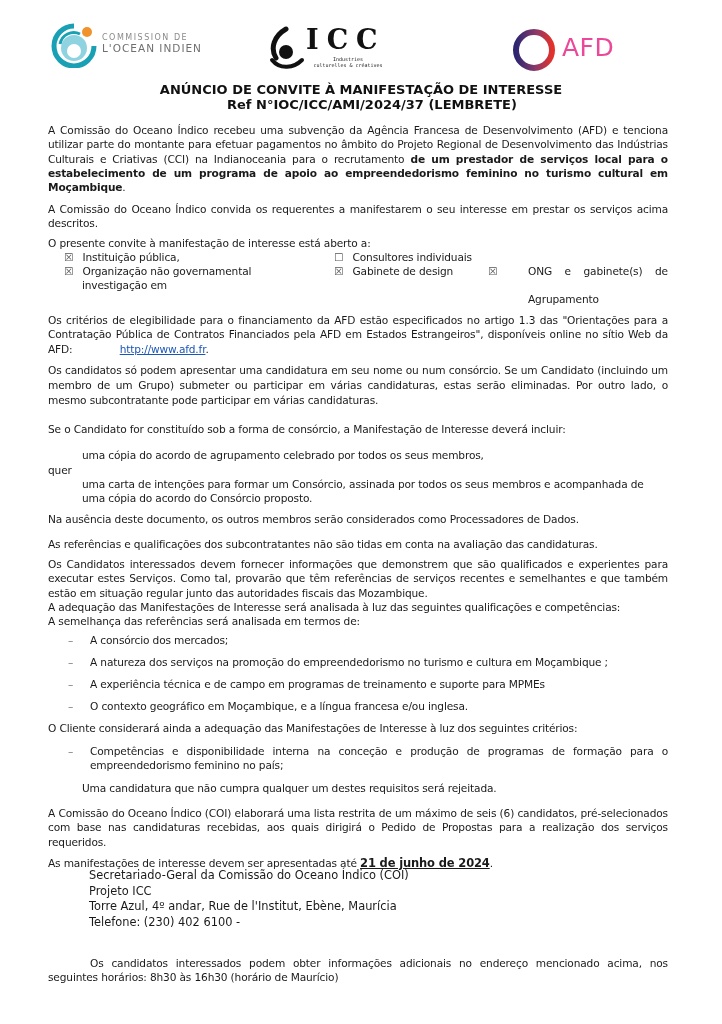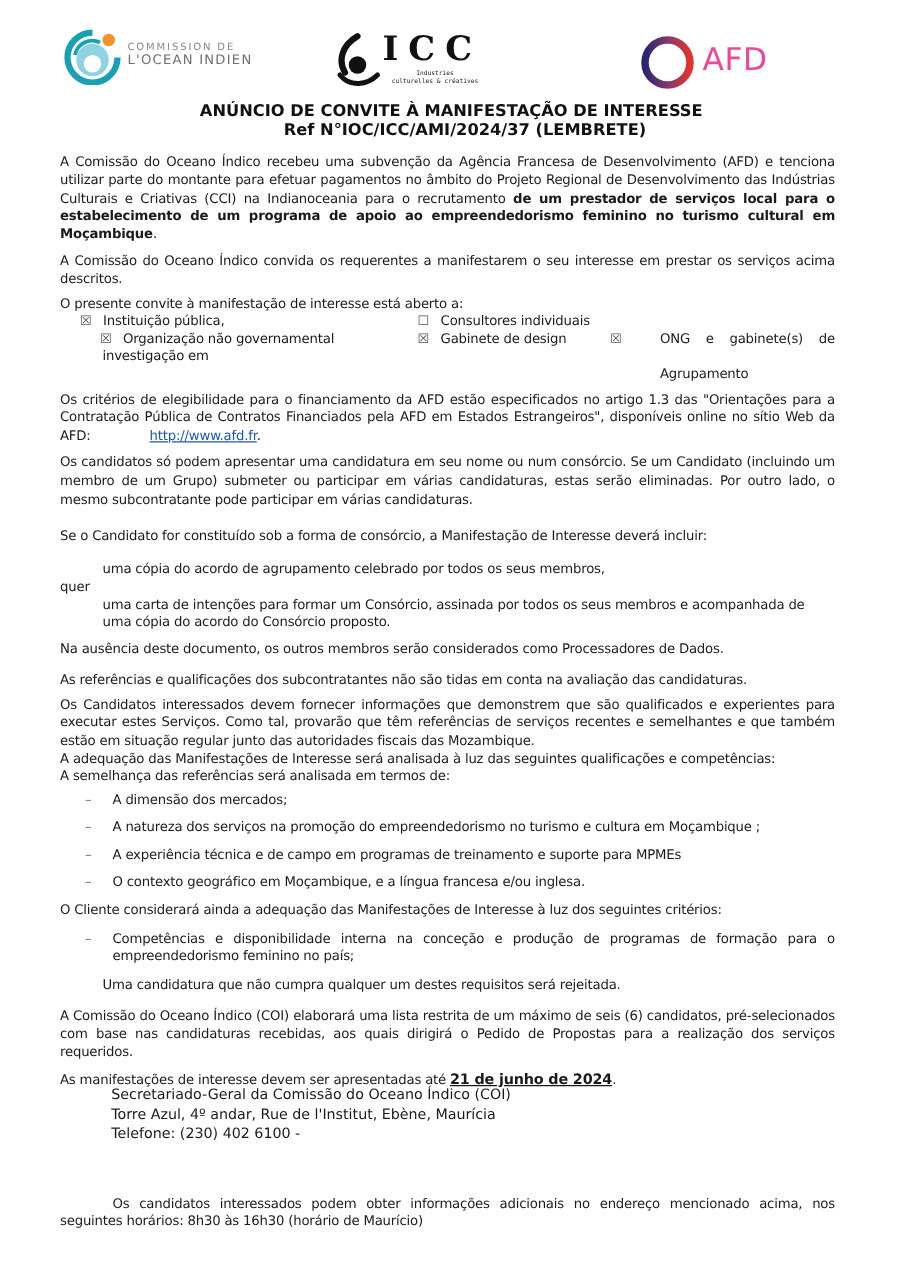--- a/index.html
+++ b/index.html
@@ -86,21 +86,21 @@
 <div class="abs txt" style="left:48px; top:236px;">O presente convite à manifestação de interesse está aberto a:</div>
 
 <div class="abs txt" style="left:64px; top:250px;">
   <span class="cb">☒</span>
   <span style="margin-left:6px;">Instituição pública,</span>
 </div>
 <div class="abs txt" style="left:334px; top:250px;">
   <span class="cb">☐</span>
   <span style="margin-left:6px;">Consultores individuais</span>
 </div>
-<div class="abs txt" style="left:64px; top:264px;margin-left:16px;">
+<div class="abs txt" style="left:64px; top:264px;">
   <span class="cb">☒</span>
   <span style="margin-left:6px;">Organização não governamental</span>
 </div>
 <div class="abs txt" style="left:334px; top:264px;">
   <span class="cb">☒</span>
   <span style="margin-left:6px;margin-top:25px;">Gabinete de design</span>
 </div>
 <div class="abs txt" style="left:488px; top:264px;">
   <span class="cb">☒</span>
 </div>
@@ -122,21 +122,21 @@
 <div class="abs txt" style="left:48px; top:512px;">Na ausência deste documento, os outros membros serão considerados como Processadores de Dados.</div>
 
 <div class="abs txt" style="left:48px; top:537px;">As referências e qualificações dos subcontratantes não são tidas em conta na avaliação das candidaturas.</div>
 
 <div class="abs txt just" style="left:48px; top:557px; width:620px;">Os Candidatos interessados devem fornecer informações que demonstrem que são qualificados e experientes para executar estes Serviços. Como tal, provarão que têm referências de serviços recentes e semelhantes e que também estão em situação regular junto das autoridades fiscais das Mozambique.</div>
 <div class="abs txt" style="left:48px; top:600px;">A adequação das Manifestações de Interesse será analisada à luz das seguintes qualificações e competências:</div>
 <div class="abs txt" style="left:48px; top:614px;">A semelhança das referências será analisada em termos de:</div>
 
 <div class="abs txt" style="left:68px; top:633px;">
   <span style="color:#777;">–</span>
-  <span style="position:absolute; left:22px; white-space:nowrap;">A dimensão dos mercados;</span>
+  <span style="position:absolute; left:22px; white-space:nowrap;">A consórcio dos mercados;</span>
 </div>
 <div class="abs txt" style="left:68px; top:655px;">
   <span style="color:#777;">–</span>
   <span style="position:absolute; left:22px; white-space:nowrap;">A natureza dos serviços na promoção do empreendedorismo no turismo e cultura em Moçambique ;</span>
 </div>
 <div class="abs txt" style="left:68px; top:677px;">
   <span style="color:#777;">–</span>
   <span style="position:absolute; left:22px; white-space:nowrap;">A experiência técnica e de campo em programas de treinamento e suporte para MPMEs</span>
 </div>
 <div class="abs txt" style="left:68px; top:699px;">
@@ -152,17 +152,18 @@
 <div class="abs txt" style="left:82px; top:781px;">Uma candidatura que não cumpra qualquer um destes requisitos será rejeitada.</div>
 
 <div class="abs txt just" style="left:48px; top:806px; width:620px;">A Comissão do Oceano Índico (COI) elaborará uma lista restrita de um máximo de seis (6) candidatos, pré-selecionados com base nas candidaturas recebidas, aos quais dirigirá o Pedido de Propostas para a realização dos serviços requeridos.</div>
 
 <div class="abs txt" style="left:48px; top:856px;">
   <span>As manifestações de interesse devem ser apresentadas até </span><span class="bold" style="text-decoration:underline; font-size:11.5px;">21 de junho de 2024</span><span>.</span>
 </div>
 
 <div class="abs" style="left:89px; top:868px; font-size:11.4px; line-height:15.5px;">
   <div>Secretariado-Geral da Comissão do Oceano Índico (COI)</div>
+  <div>Projeto ICC</div>
   <div>Torre Azul, 4º andar, Rue de l'Institut, Ebène, Maurícia</div>
   <div>Telefone: (230) 402 6100 -</div>
 </div>
 
 <div class="abs txt just" style="left:48px; top:956px; width:620px; text-indent:42px;">Os candidatos interessados podem obter informações adicionais no endereço mencionado acima, nos seguintes horários: 8h30 às 16h30 (horário de Maurício)</div>
 
 </body></html>

